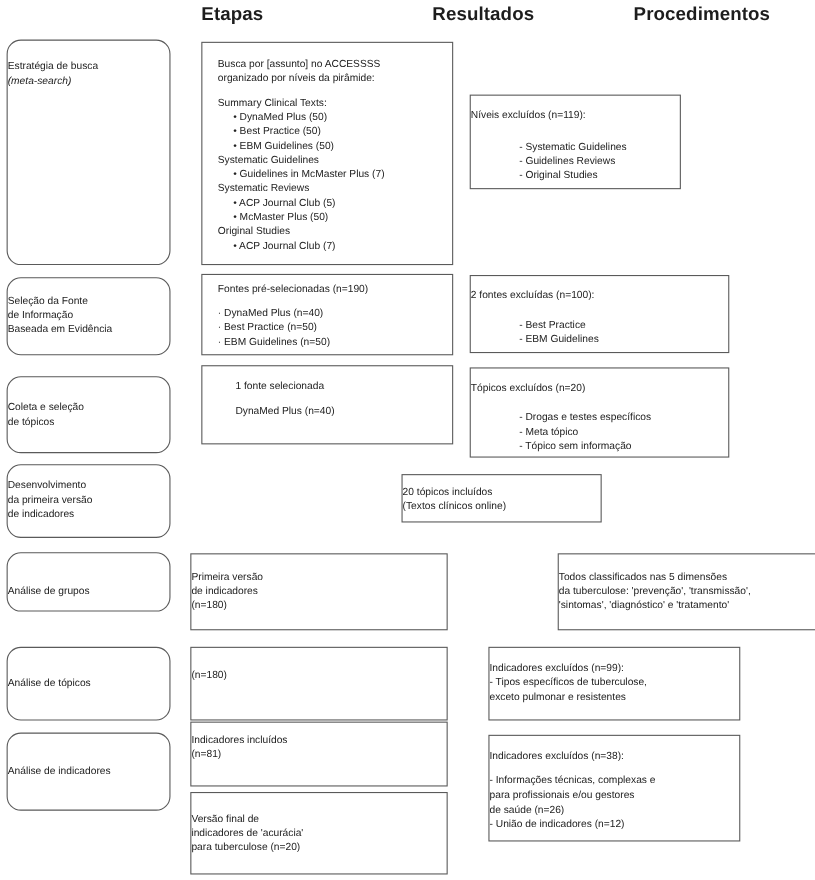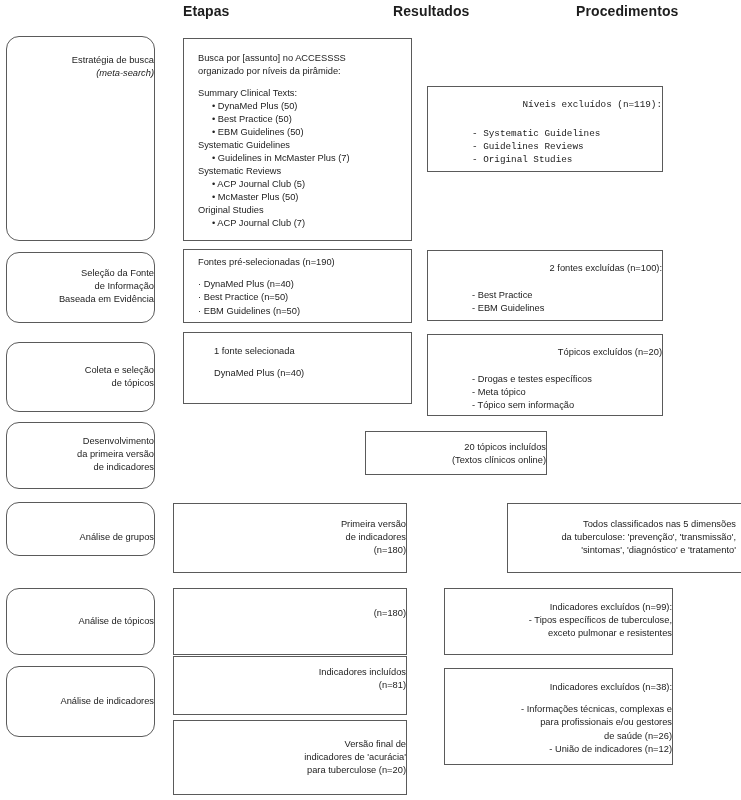--- a/index.html
+++ b/index.html
@@ -13,21 +13,21 @@
     width: 741px;
     height: 800px;
     background: #ffffff;
     font-family: "Liberation Sans", sans-serif;
     color: #1a1a1a;
     overflow: hidden;
   }
   .col-header {
     position: absolute;
     font-weight: bold;
-    font-size: 14px;
+    font-size: 17px;
     letter-spacing: 0.1px;
     color: #1d1d1d;
     white-space: nowrap;
   }
   .node {
     position: absolute;
     box-sizing: border-box;
     border: 1.6px solid #5a5a5a;
     background: #ffffff;
     font-size: 9.3px;
@@ -35,21 +35,21 @@
     color: #222222;
   }
   .node.rounded {
     border-radius: 13px;
   }
   .node .inner {
     position: absolute;
     left: 0;
     right: 0;
   }
-  .ctr { text-align: right; }
+  .ctr { text-align: left; }
   .lft { text-align: left; }
   .ital { font-style: italic; }
   .bul {
     display: block;
     text-indent: 0;
   }
   .pad-l { padding-left: 14px; }
   .blank { display:block; height: 9px; }
   .tight { line-height: 1.40; }
 </style>
@@ -81,21 +81,21 @@
       <span class="bul">Systematic Guidelines</span>
       <span class="bul pad-l">• Guidelines in McMaster Plus (7)</span>
       <span class="bul">Systematic Reviews</span>
       <span class="bul pad-l">• ACP Journal Club (5)</span>
       <span class="bul pad-l">• McMaster Plus (50)</span>
       <span class="bul">Original Studies</span>
       <span class="bul pad-l">• ACP Journal Club (7)</span>
     </div>
   </div>
 
-  <div class="node" style="left:427px; top:86px; width:236px; height:86px;font-family:Liberation Mono, monospace;">
+  <div class="node" style="left:427px; top:86px; width:192px; height:86px;">
     <div class="inner ctr" style="top:11px;">
       <span class="bul">Níveis excluídos (n=119):</span>
     </div>
     <div class="inner lft" style="top:40px; padding-left:44px;">
       <span class="bul">- Systematic Guidelines</span>
       <span class="bul">- Guidelines Reviews</span>
       <span class="bul">- Original Studies</span>
     </div>
   </div>
 

